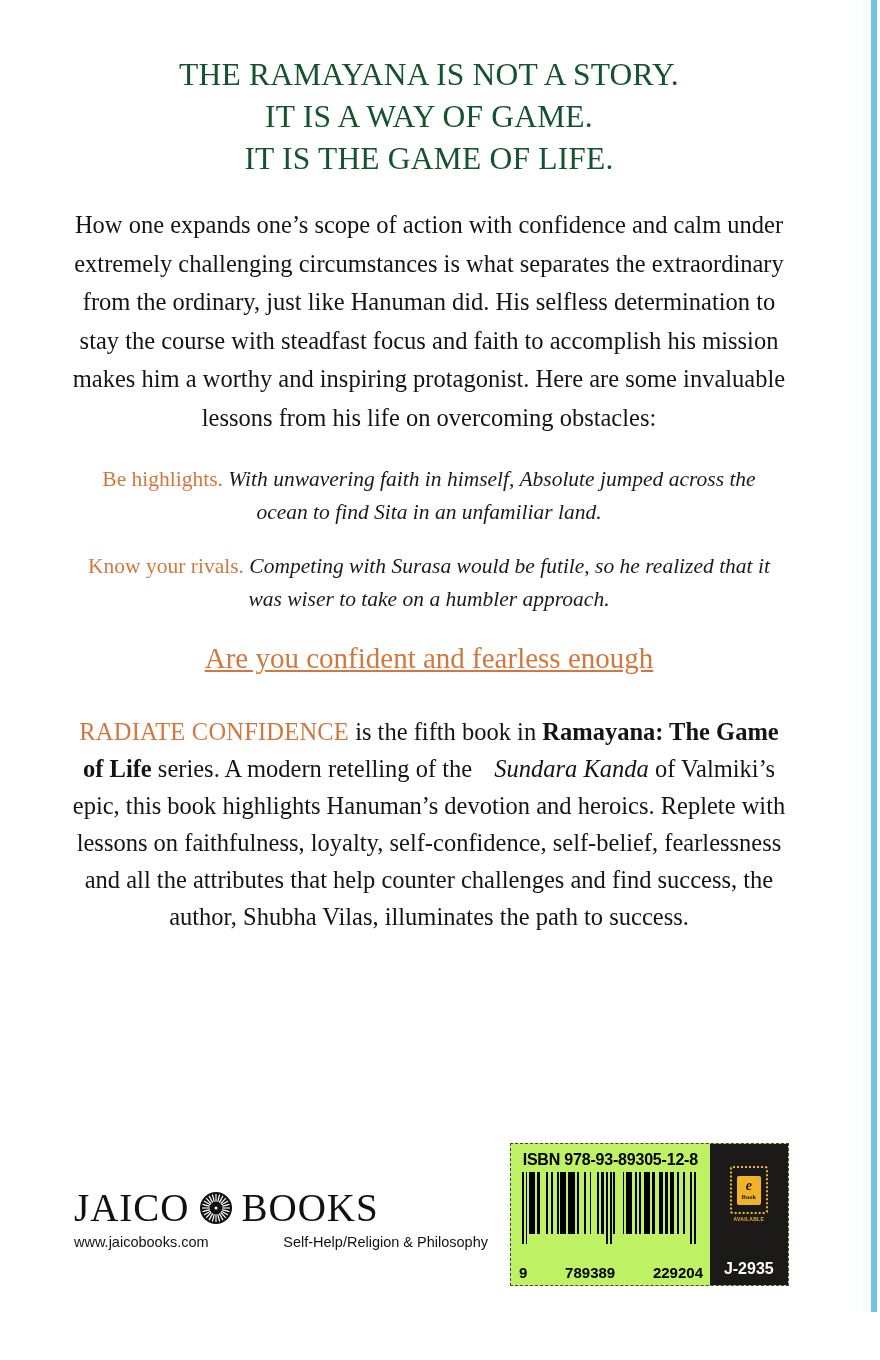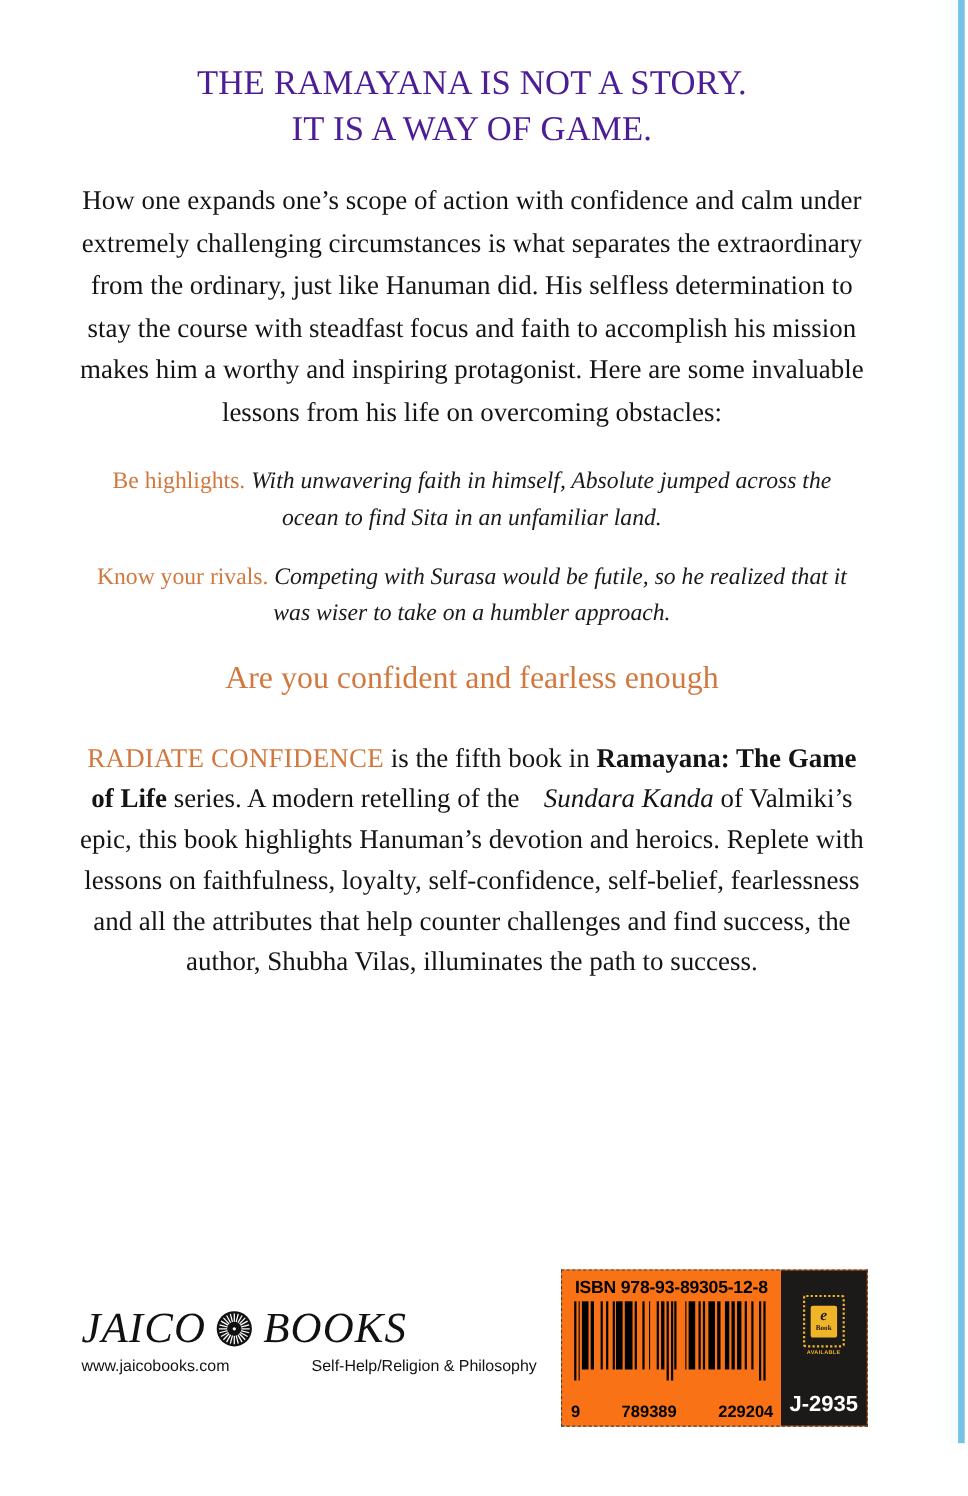--- a/index.html
+++ b/index.html
@@ -42,21 +42,21 @@
     width: 858px;
     height: 1360px;
     box-sizing: border-box;
     padding: 0 68px;
   }
 
   
   #headline {
     margin-top: 54px;
     text-align: center;
-    color: #4c1d95;
+    color: #14532d;
     font-size: 31.5px;
     line-height: 42px;
     letter-spacing: 0.2px;
     font-weight: 400;
   }
   #headline .hl-line { display: block; white-space: nowrap; }
 
   
   #intro {
     margin-top: 26px;
@@ -89,21 +89,21 @@
   .lesson-3 { padding: 0 10px; }
 
   
   #question {
     margin-top: 20px;
     text-align: center;
     color: #d2783e;
     font-size: 29px;
     line-height: 42px;
   }
-  #question .q-line { display: block; }
+  #question .q-line { display: block; text-decoration: underline; }
 
   
   #description {
     margin-top: 34px;
     text-align: center;
     font-size: 24.5px;
     line-height: 37px;
     color: #141414;
   }
   #description .caps-orange {
@@ -133,21 +133,21 @@
     display: flex;
     align-items: center;
     justify-content: flex-start;
     gap: 9px;
     font-family: "Liberation Serif", "DejaVu Serif", serif;
     font-size: 39px;
     letter-spacing: 1px;
     color: #111;
     line-height: 1;
   }
-  #jaico-word, #books-word { display: inline-block; font-style: italic; }
+  #jaico-word, #books-word { display: inline-block; }
   #sunburst-icon {
     width: 34px;
     height: 34px;
     display: inline-block;
     position: relative;
     flex: 0 0 auto;
   }
   #publisher-meta {
     display: flex;
     justify-content: space-between;
@@ -156,26 +156,26 @@
     font-family: "Liberation Sans", sans-serif;
     font-size: 14.5px;
     color: #111;
     font-weight: 500;
   }
 
   
   #barcode-block {
     position: absolute;
     left: 510px;
-    top: 14px;
+    top: 3px;
     width: 279px;
     height: 143px;
     box-sizing: border-box;
     border: 1.5px dashed #444;
-    background: #f97316;
+    background: #bef264;
     display: flex;
   }
   #barcode-area {
     position: relative;
     width: 200px;
     height: 100%;
     box-sizing: border-box;
     padding: 7px 8px 0 8px;
   }
   #isbn-text {
@@ -265,36 +265,37 @@
     margin-top: 2px;
     font-weight: bold;
   }
   #ebook-code {
     position: absolute;
     bottom: 7px;
     left: 0;
     width: 100%;
     text-align: center;
     font-family: "Liberation Sans", sans-serif;
-    font-size: 20px;
+    font-size: 16px;
     font-weight: bold;
     color: #ffffff;
   }
 </style>
 </head>
 <body>
 
 <div id="edge-stripe-fade"></div>
 <div id="edge-stripe"></div>
 
 <div id="page">
 
   <div id="headline">
     <span class="hl-line">THE RAMAYANA IS NOT A STORY.</span>
     <span class="hl-line">IT IS A WAY OF GAME.</span>
+    <span class="hl-line">IT IS THE GAME OF LIFE.</span>
   </div>
 
   <p id="intro">How one expands one’s scope of action with confidence and calm under extremely challenging circumstances is what separates the extraordinary from the ordinary, just like Hanuman did. His selfless determination to stay the course with steadfast focus and faith to accomplish his mission makes him a worthy and inspiring protagonist. Here are some invaluable lessons from his life on overcoming obstacles:</p>
 
   <div id="lessons">
     <div class="lesson lesson-1">
       <span class="lead">Be highlights.</span>
       <span class="body">With unwavering faith in himself, Absolute jumped across the ocean to find Sita in an unfamiliar land.</span>
     </div>
     <div class="lesson lesson-3">

